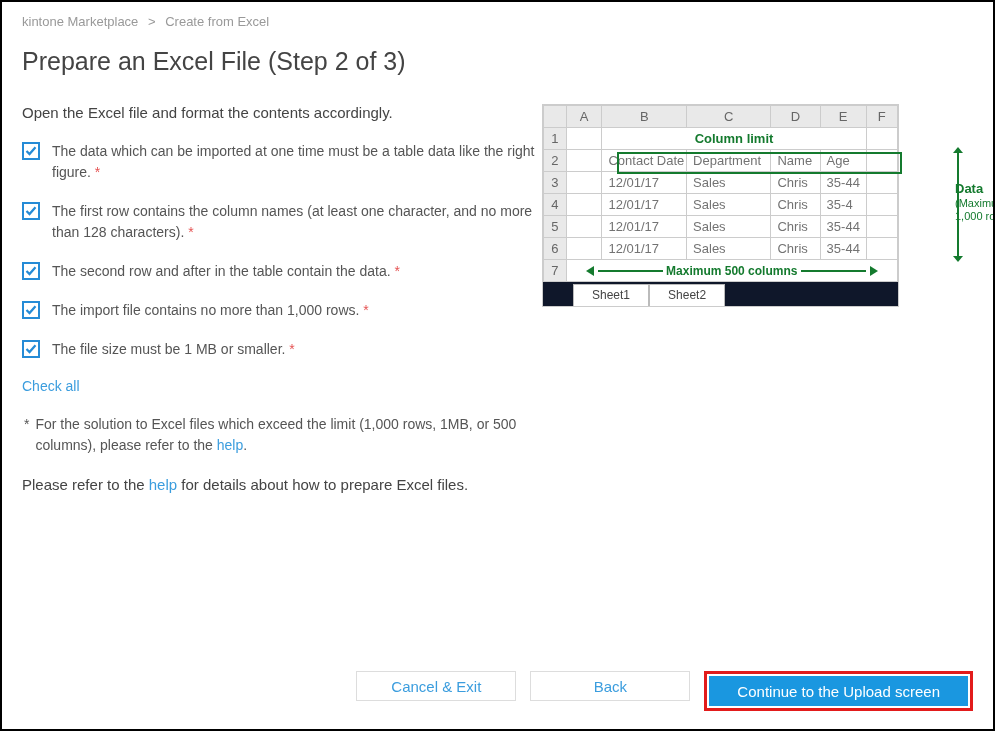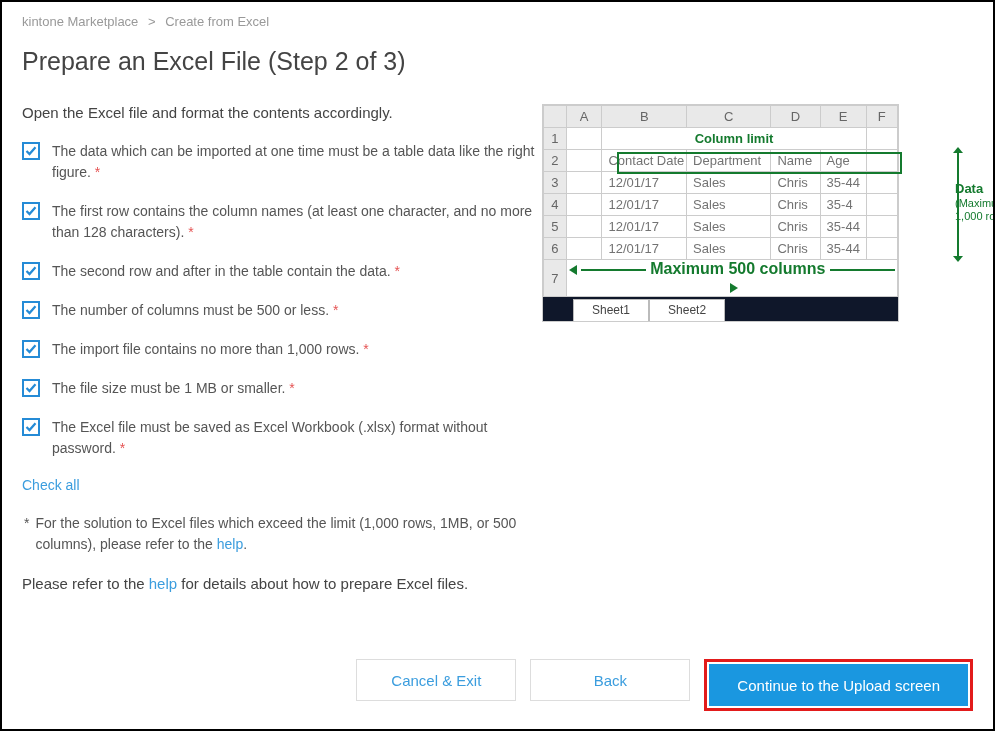--- a/index.html
+++ b/index.html
@@ -88,21 +88,21 @@
     .footer {
       position: absolute;
       bottom: 18px;
       left: 20px;
       right: 20px;
       display: flex;
       justify-content: flex-end;
       gap: 14px;
     }
     .btn {
-      height: 42px;
+      height: 30px;
       display: inline-flex;
       align-items: center;
       justify-content: center;
       font-size: 15px;
       cursor: pointer;
       padding: 0 28px;
       border: none;
     }
     .btn-secondary {
       background: #fff;
@@ -153,21 +153,21 @@
     .ann-header {
       color: #147a2e;
       font-weight: 700;
       text-align: center;
       font-size: 13px;
     }
     .ann-maxcols {
       color: #147a2e;
       font-weight: 700;
       text-align: center;
-      font-size: 16px;
+      font-size: 12px;
     }
     .hdr-box {
       border: 2px solid #147a2e;
       position: absolute;
       pointer-events: none;
     }
     .data-brace {
       position: absolute;
       right: -56px;
       top: 48px;
@@ -257,45 +257,29 @@
             </svg>
         </div>
         <div class="check-text"><span>The second row and after in the table contain the data.</span> <span class="req">*</span></div>
       </div>
       <div class="check-row">
         <div class="checkbox">
           <svg viewBox="0 0 16 16">
               <polyline points="2,8 6,12 14,3" fill="none" stroke="#258bd6" stroke-width="3"></polyline>
             </svg>
         </div>
-        <div class="check-text"><span>The number of columns must be 500 or less.</span> <span class="req">*</span></div>
-      </div>
-      <div class="check-row">
-        <div class="checkbox">
-          <svg viewBox="0 0 16 16">
-              <polyline points="2,8 6,12 14,3" fill="none" stroke="#258bd6" stroke-width="3"></polyline>
-            </svg>
-        </div>
         <div class="check-text"><span>The import file contains no more than 1,000 rows.</span> <span class="req">*</span></div>
       </div>
       <div class="check-row">
         <div class="checkbox">
           <svg viewBox="0 0 16 16">
               <polyline points="2,8 6,12 14,3" fill="none" stroke="#258bd6" stroke-width="3"></polyline>
             </svg>
         </div>
         <div class="check-text"><span>The file size must be 1 MB or smaller.</span> <span class="req">*</span></div>
-      </div>
-      <div class="check-row">
-        <div class="checkbox">
-          <svg viewBox="0 0 16 16">
-              <polyline points="2,8 6,12 14,3" fill="none" stroke="#258bd6" stroke-width="3"></polyline>
-            </svg>
-        </div>
-        <div class="check-text"><span>The Excel file must be saved as Excel Workbook (.xlsx) format without password.</span> <span class="req">*</span></div>
       </div>
     </div>
 
     <a class="link-check-all">Check all</a>
 
     <div class="note-row">
       <span>*</span>
       <span>
         <span>For the solution to Excel files which exceed the limit (1,000 rows, 1MB, or 500 columns), please refer to the </span><span class="inline-link">help</span><span>.</span>
       </span>

